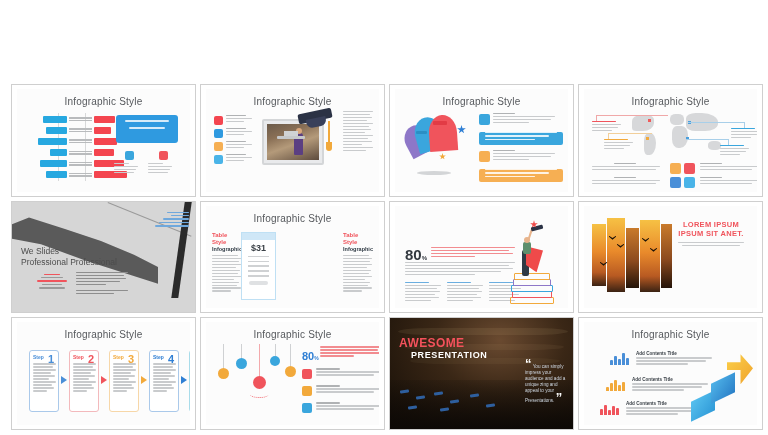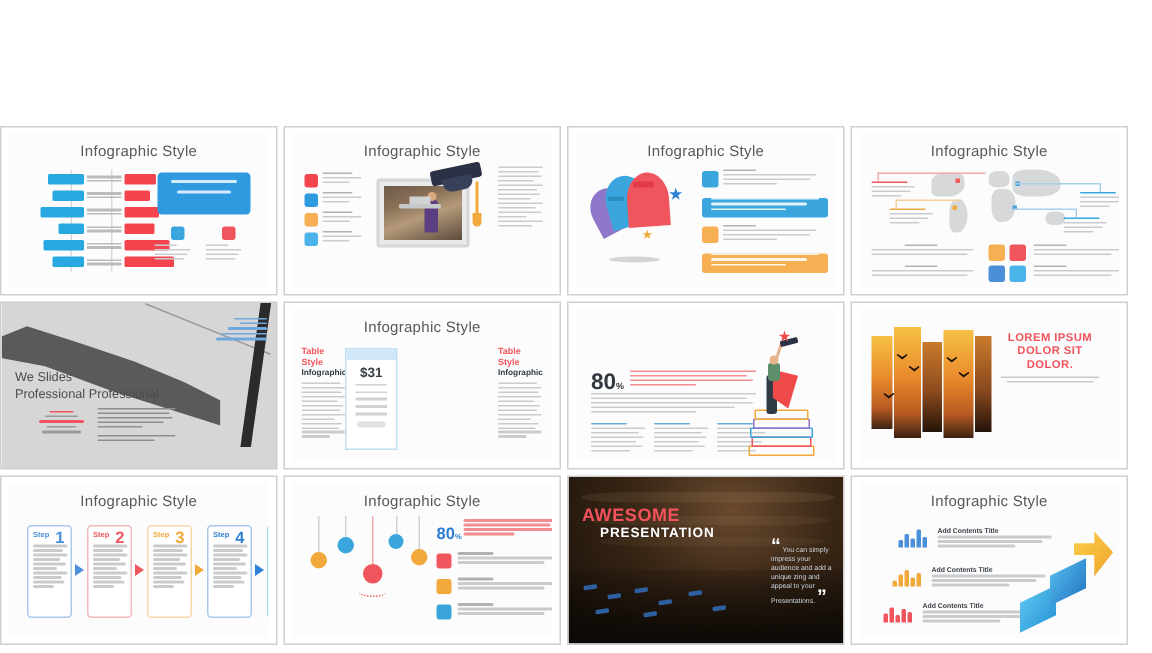--- a/index.html
+++ b/index.html
@@ -16,21 +16,21 @@
     position:absolute;left:11px;top:13px;width:746px;height:58px;
     background:#fb5a5a;display:flex;align-items:center;justify-content:center;
   }
   .banner-text{
     color:#ffffff;font-size:31px;font-weight:bold;letter-spacing:.2px;
     white-space:nowrap;font-family:"Liberation Sans",sans-serif;
   }
   .banner-text .sub{font-size:25px;}
 
   
-  .grid{position:absolute;left:0;top:84px;width:752px;height:346px;
+  .grid{position:absolute;left:11px;top:84px;width:752px;height:346px;
         display:grid;grid-template-columns:repeat(4,1fr);grid-template-rows:repeat(3,1fr);
         gap:4px;}
   .slide{position:relative;background:#ffffff;border:1px solid #cfcfcf;
          overflow:hidden;box-sizing:border-box;}
   .inner{position:absolute;left:5px;top:4px;right:5px;bottom:4px;background:#fcfcfc;overflow:hidden;}
   .inner.full{left:0;top:0;right:0;bottom:0;}
   .title{
     position:absolute;left:0;right:0;top:7px;text-align:center;
     font-size:10px;color:#55585c;letter-spacing:.2px;
   }
@@ -599,21 +599,21 @@
           <div class="ph" style="left:48px;top:2px;width:20px;height:72px"></div>
           <div class="ph dk" style="left:69px;top:6px;width:11px;height:64px"></div>
           <div class="bird" style="left:17px;top:18px"></div>
           <div class="bird" style="left:25px;top:26px"></div>
           <div class="bird" style="left:50px;top:20px"></div>
           <div class="bird" style="left:58px;top:30px"></div>
           <div class="bird" style="left:8px;top:44px"></div>
         </div>
         <div style="position:absolute;right:8px;top:14px;width:76px;text-align:center">
           <div style="color:#f0545c;font-size:7.5px;font-weight:bold;letter-spacing:.3px">LOREM IPSUM</div>
-          <div style="color:#f0545c;font-size:7.5px;font-weight:bold;letter-spacing:.3px">DOLOR SIT DOLOR.</div>
+          <div style="color:#f0545c;font-size:7.5px;font-weight:bold;letter-spacing:.3px">IPSUM SIT ANET.</div>
           <span class="tl" style="width:66px;margin:4px auto 2px"></span>
           <span class="tl" style="width:58px;margin:0 auto"></span>
         </div>
       </div>
     </div>
 
     <div class="slide">
       <div class="inner">
         <div class="title">Infographic Style</div>
         <div class="step" style="left:12px;border-color:#aac9ea">

